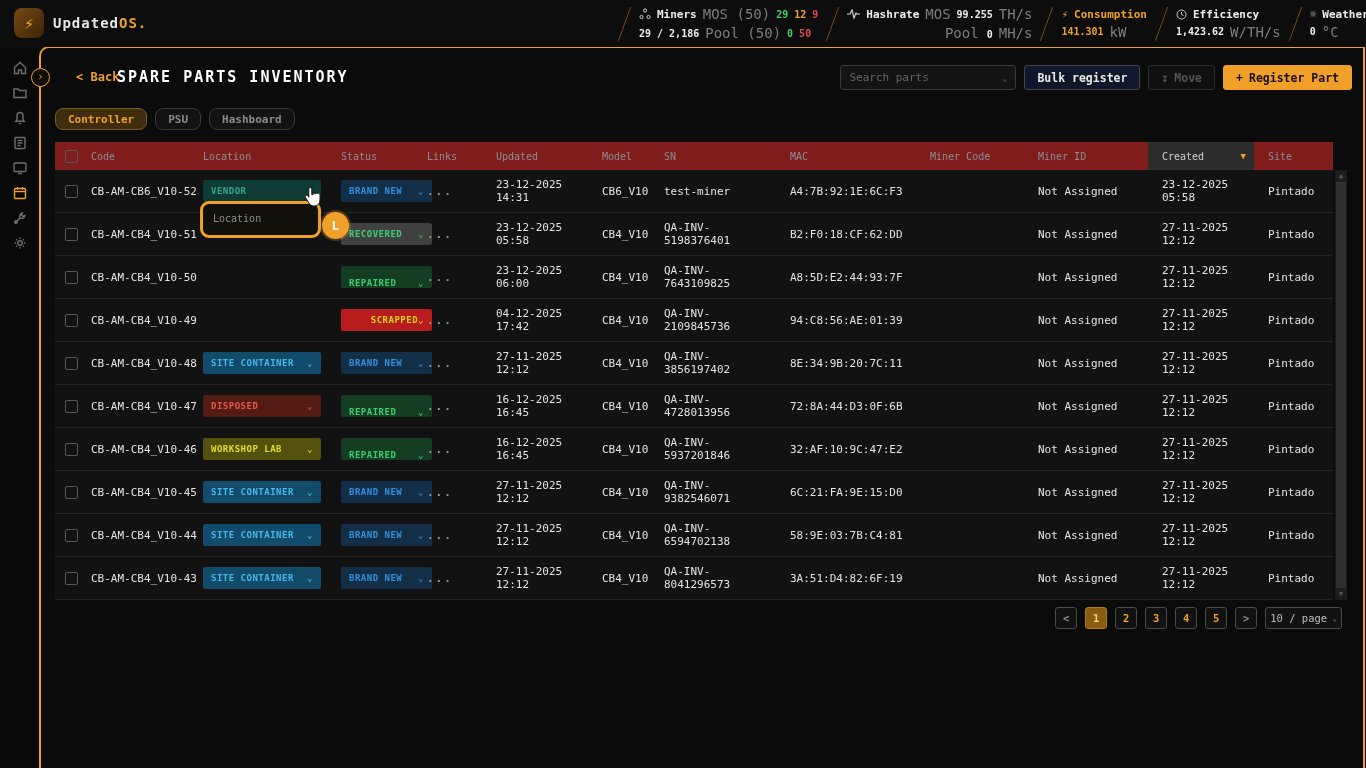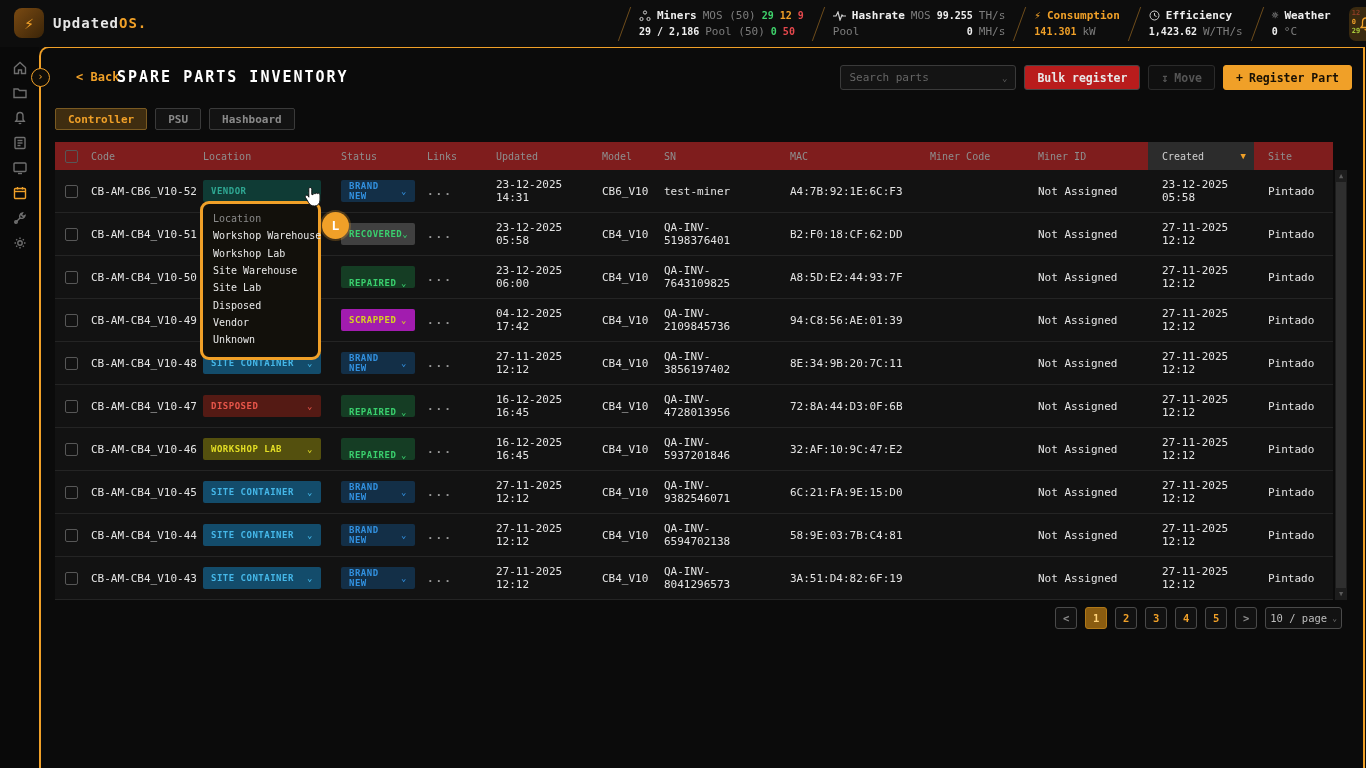--- a/index.html
+++ b/index.html
@@ -11,21 +11,21 @@
   .brand { position:absolute; left:14px; top:8px; display:flex; align-items:center; gap:9px; }
   .brand-logo { width:30px; height:30px; border-radius:8px; background:linear-gradient(135deg,#7a4a12,#3a2408);
     display:flex; align-items:center; justify-content:center; color:#f0a028; font-weight:bold; font-size:16px; }
   .brand-name { font-weight:bold; font-size:14px; letter-spacing:1px; }
   .brand-name .os { color:#f0a028; }
   .stats { position:absolute; left:618px; top:0; right:0; height:47px; display:flex; align-items:center; }
   .sep { width:1px; height:34px; background:#6e4d1c; transform:skewX(-20deg); margin:0 6px; flex:none; }
   .panel { padding:4px 8px; display:flex; flex-direction:column; gap:3px; font-size:10px; white-space:nowrap; }
   .prow { display:flex; align-items:center; gap:6px; }
   .plabel { font-weight:bold; color:#eee; font-size:11px; }
-  .dim { color:#7d7d7d; font-size:11px; }
+  .dim { color:#7d7d7d; font-size:14px; }
   .v-green { color:#3fd26b; font-weight:bold; }
   .v-orange { color:#f0a028; font-weight:bold; }
   .v-red { color:#e5484d; font-weight:bold; }
   .v-white { color:#efefef; font-weight:bold; }
   .picon { color:#cfcfcf; font-size:11px; }
   .picon svg { display:block; }
   .cons .plabel, .cons .v { color:#f0a028; }
   .iconbtns { display:flex; gap:7px; margin-left:10px; }
   .tbtn { width:34px; height:34px; border-radius:7px; background:#3a2a10; position:relative;
     display:flex; align-items:center; justify-content:center; cursor:pointer; }
@@ -50,55 +50,55 @@
   
   #back-link { position:absolute; left:76px; top:70px; color:#f0a028; font-size:12px; font-weight:bold;
     cursor:pointer; z-index:10; }
   #page-title { position:absolute; left:117px; top:68px; font-size:15px; font-weight:bold;
     letter-spacing:2px; color:#fff; z-index:10; }
   #header-actions { position:absolute; right:14px; top:65px; display:flex; gap:8px; z-index:10; }
   .search-box { width:176px; height:25px; background:#141414; border:1px solid #3a3a3a; border-radius:3px;
     display:flex; align-items:center; padding:0 8px; color:#666; font-size:11px; justify-content:space-between; }
   .btn { height:25px; padding:0 12px; font-size:11.5px; font-weight:bold; border-radius:3px;
     display:flex; align-items:center; gap:6px; cursor:pointer; white-space:nowrap; }
-  .btn-dark { background:#b91c1c; border:1px solid #454545; color:#e8e8e8; }
+  .btn-dark { background:#0f172a; border:1px solid #454545; color:#e8e8e8; }
   .btn-disabled { background:#101010; border:1px solid #2b2b2b; color:#555; cursor:default; }
   .btn-primary { background:#f0a028; color:#181004; border:1px solid #f0a028; }
 
   
   #tabs { position:absolute; left:55px; top:108px; display:flex; gap:8px; z-index:10; }
-  .tab { height:22px; padding:0 12px; font-size:11px; font-weight:bold; border-radius:2px;
+  .tab { height:22px; padding:0 12px; font-size:11px; font-weight:bold; border-radius:8px;
     display:flex; align-items:center; background:#131313; border:1px solid #3a3a3a; color:#8a8a8a; cursor:pointer; }
   .tab.active { background:#3f2d10; border-color:#7a5a22; color:#f0a028; }
 
   
   #table { position:absolute; left:55px; top:142px; width:1278px; z-index:10; }
   .trow { display:grid; grid-template-columns:36px 112px 138px 86px 55px 106px 62px 126px 140px 108px 124px 106px 65px;
     align-items:center; }
   .trow > :nth-child(n+6) { padding-left:14px; }
   #thead { height:28px; background:#7f1d1d; font-size:10px; color:#8e8e8e; font-weight:normal; }
   #thead .hc { display:flex; align-items:center; height:28px; }
   .hc.sorted { background:#2c2c2c; color:#cfcfcf; justify-content:space-between; padding-right:8px; }
   .sort-arrow { color:#f0a028; font-size:9px; }
   .drow { height:43px; background:#121212; border-bottom:1px solid #242424; font-size:11px; color:#e3e3e3; }
   .cb { width:13px; height:13px; border:1px solid #575757; border-radius:2px; background:transparent;
     margin-left:10px; cursor:pointer; }
   .badge { height:22px; border-radius:2px; font-size:9px; font-weight:bold; letter-spacing:0.5px;
     display:flex; align-items:center; justify-content:space-between; padding:0 8px; cursor:pointer; }
   .loc-badge { width:118px; }
-  .stat-badge { width:74px; }
+  .stat-badge { width:91px; }
   .badge .car { font-size:9px; }
   .bg-vendor { background:#0f3b35; color:#2fa893; }
   .bg-site_container { background:#134c6b; color:#45b7e8; }
   .bg-disposed { background:#541a14; color:#e8564a; }
   .bg-workshop_lab { background:#54500e; color:#e3de25; }
   .bg-brand_new { background:#132f47; color:#3291e0; }
   .bg-recovered { background:#404040; color:#3ad06e; }
   .bg-repaired { background:#153d24; color:#3ad06e;align-items:flex-end; }
-  .bg-scrapped { background:#a21caf; color:#d8d41f; }
+  .bg-scrapped { background:#b91c1c; color:#d8d41f;justify-content:flex-end; }
   .links-cell { color:#9a9a9a; letter-spacing:2px; font-weight:bold; cursor:pointer; }
   #vscroll { position:absolute; right:-14px; top:28px; width:12px; height:430px; background:#1d1d1d; }
   #vscroll .thumb { position:absolute; left:1px; right:1px; top:12px; bottom:12px; background:#2f2f2f; }
   #vscroll .sarr { position:absolute; left:0; width:12px; height:12px; color:#5a5a5a; font-size:7px;
     text-align:center; line-height:12px; cursor:pointer; }
 
   
   #loc-dropdown { position:absolute; left:200px; top:201px; width:121px; background:#12100b;
     border:3px solid #f0a028; border-radius:9px; padding:6px 0 8px 0; z-index:50; }
   #loc-dropdown .dd-header { color:#8b8b8b; font-size:10px; padding:3px 10px; }
@@ -155,21 +155,21 @@
         <span class="picon">
             <svg width="13" height="10" viewBox="0 0 13 10">
               <polyline points="0,5 3,5 5,1 7,9 9,4 10,5 13,5" fill="none" stroke="#cfcfcf" stroke-width="1.2"></polyline>
             </svg>
           </span>
         <span class="plabel">Hashrate</span>
         <span class="dim">MOS</span>
         <span class="v-white">99.255</span>
         <span class="dim">TH/s</span>
       </div>
-      <div class="prow" style="justify-content:space-between; gap:8px;">
+      <div class="prow" style="justify-content:flex-end; gap:8px;">
         <span class="dim">Pool</span>
         <span><span class="v-white">0</span> <span class="dim">MH/s</span></span>
       </div>
     </div>
     <div class="sep"></div>
     <div class="panel cons">
       <div class="prow">
         <span class="picon" style="color:#f0a028;">⚡</span>
         <span class="plabel">Consumption</span>
       </div>
@@ -589,29 +589,20 @@
     </div>
   <div id="vscroll">
     <span class="sarr" style="top:0;">▲</span>
     <div class="thumb"></div>
     <span class="sarr" style="bottom:0;">▼</span>
   </div>
 </div>
 
 <div id="loc-dropdown">
   <div class="dd-header">Location</div>
-  <div id="dd-options">
-      <div class="dd-opt">Workshop Warehouse</div>
-      <div class="dd-opt">Workshop Lab</div>
-      <div class="dd-opt">Site Warehouse</div>
-      <div class="dd-opt">Site Lab</div>
-      <div class="dd-opt">Disposed</div>
-      <div class="dd-opt">Vendor</div>
-      <div class="dd-opt">Unknown</div>
-    </div>
 </div>
 <div id="l-badge">L</div>
 <div id="cursor">
   <svg width="20" height="22" viewBox="0 0 20 22">
       <path d="M8 1.5 C9.2 1.5 9.8 2.3 9.8 3.5 L9.8 8.5 L11 8.7 C11 8 11.7 7.5 12.5 7.6 L13.2 7.9 C13.4 7.2 14.2 6.9 15 7.2 L15.6 7.6 C16 7.1 16.8 7.1 17.3 7.6 C17.8 8.1 18 8.8 18 9.8 L18 14 C18 17.5 15.8 20 12.5 20 C9.5 20 8 19 6.5 16.5 L3.5 11.5 C3 10.6 3.3 9.8 4 9.4 C4.8 9 5.6 9.3 6.2 10.2 L6.8 11.2 L6.8 3.5 C6.8 2.3 7 1.5 8 1.5 Z" fill="#fff" stroke="#111" stroke-width="1"></path>
     </svg>
 </div>
 
 <div id="pagination">
   <div class="pg nav">&lt;</div>

